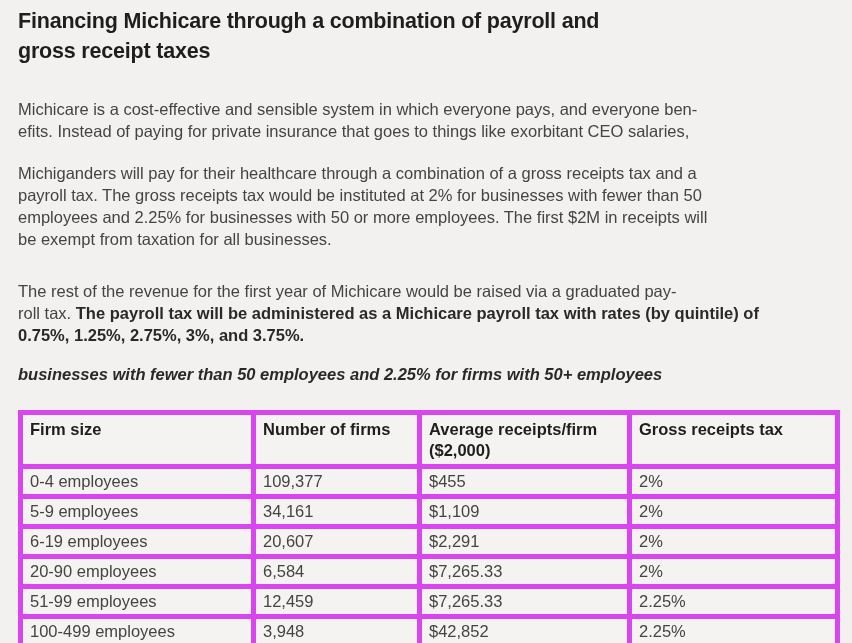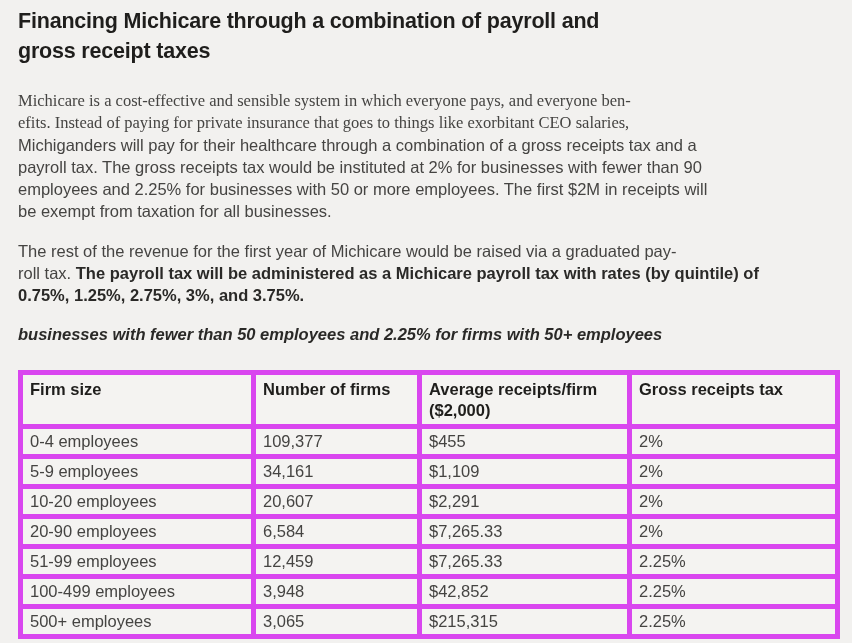--- a/index.html
+++ b/index.html
@@ -28,23 +28,23 @@
     color: #1f1e1c;
     letter-spacing: -0.2px;
   }
   .line { display: block; }
   .para {
     margin: 0;
     font-size: 16.5px;
     line-height: 22px;
     white-space: nowrap;
   }
-  .p1 { margin-top: 24px; font-family: Liberation Serif, serif; }
-  .p2 { }
-  .p3 { margin-top: 18px; }
+  .p1 { margin-top: 32px; }
+  .p2 { margin-top: 20px; }
+  .p3 { margin-top: 30px; }
   .bold {
     font-weight: 700;
     color: #2a2927;
   }
   .caption {
     margin: 17px 0 0 0;
     font-size: 16.5px;
     line-height: 22px;
     font-weight: 700;
     font-style: italic;
@@ -91,21 +91,21 @@
     <span class="line">gross receipt taxes</span>
   </h1>
 
   <p class="para p1">
     <span class="line">Michicare is a cost-effective and sensible system in which everyone pays, and everyone ben-</span>
     <span class="line">efits. Instead of paying for private insurance that goes to things like exorbitant CEO salaries,</span>
   </p>
 
   <p class="para p2">
     <span class="line">Michiganders will pay for their healthcare through a combination of a gross receipts tax and a</span>
-    <span class="line">payroll tax. The gross receipts tax would be instituted at 2% for businesses with fewer than 90</span>
+    <span class="line">payroll tax. The gross receipts tax would be instituted at 2% for businesses with fewer than 50</span>
     <span class="line">employees and 2.25% for businesses with 50 or more employees. The first $2M in receipts will</span>
     <span class="line">be exempt from taxation for all businesses.</span>
   </p>
 
   <p class="para p3">
     <span class="line">The rest of the revenue for the first year of Michicare would be raised via a graduated pay-</span>
     <span class="line"><span>roll tax. </span><span class="bold">The payroll tax will be administered as a Michicare payroll tax with rates (by quintile) of</span></span>
     <span class="line bold">0.75%, 1.25%, 2.75%, 3%, and 3.75%.</span>
   </p>
 
@@ -135,21 +135,21 @@
         <td>$455</td>
         <td>2%</td>
       </tr>
       <tr>
         <td>5-9 employees</td>
         <td>34,161</td>
         <td>$1,109</td>
         <td>2%</td>
       </tr>
       <tr>
-        <td>10-20 employees</td>
+        <td>6-19 employees</td>
         <td>20,607</td>
         <td>$2,291</td>
         <td>2%</td>
       </tr>
       <tr>
         <td>20-90 employees</td>
         <td>6,584</td>
         <td>$7,265.33</td>
         <td>2%</td>
       </tr>

